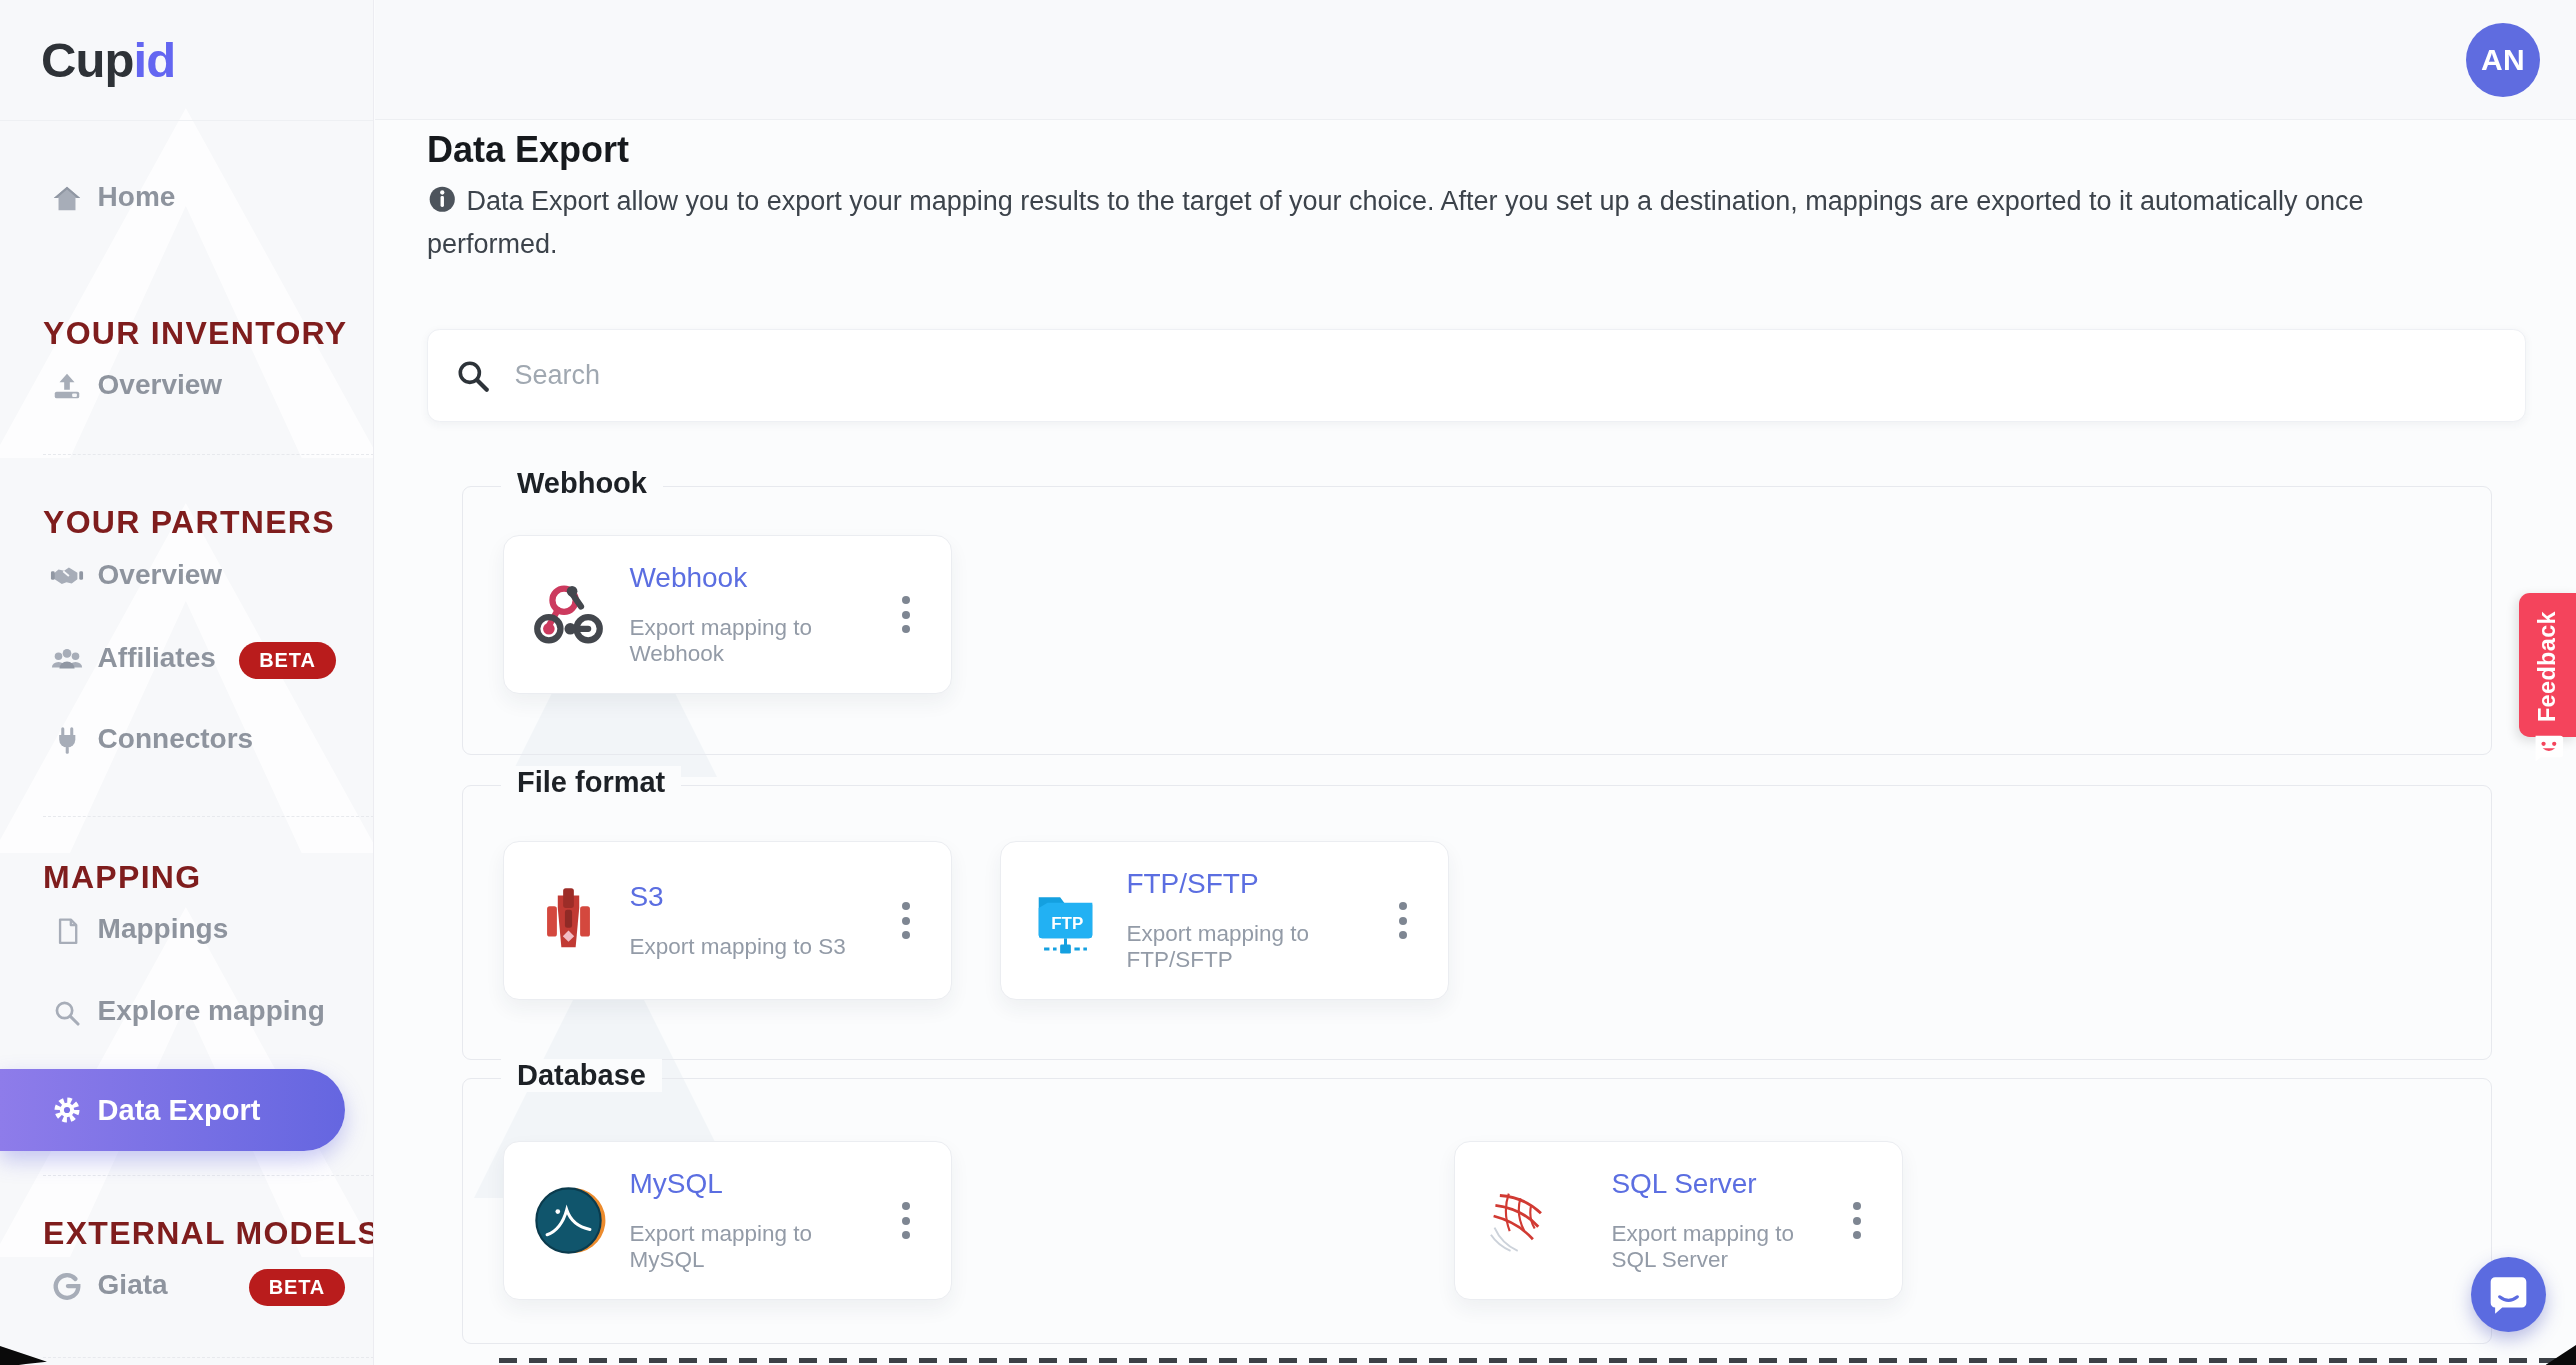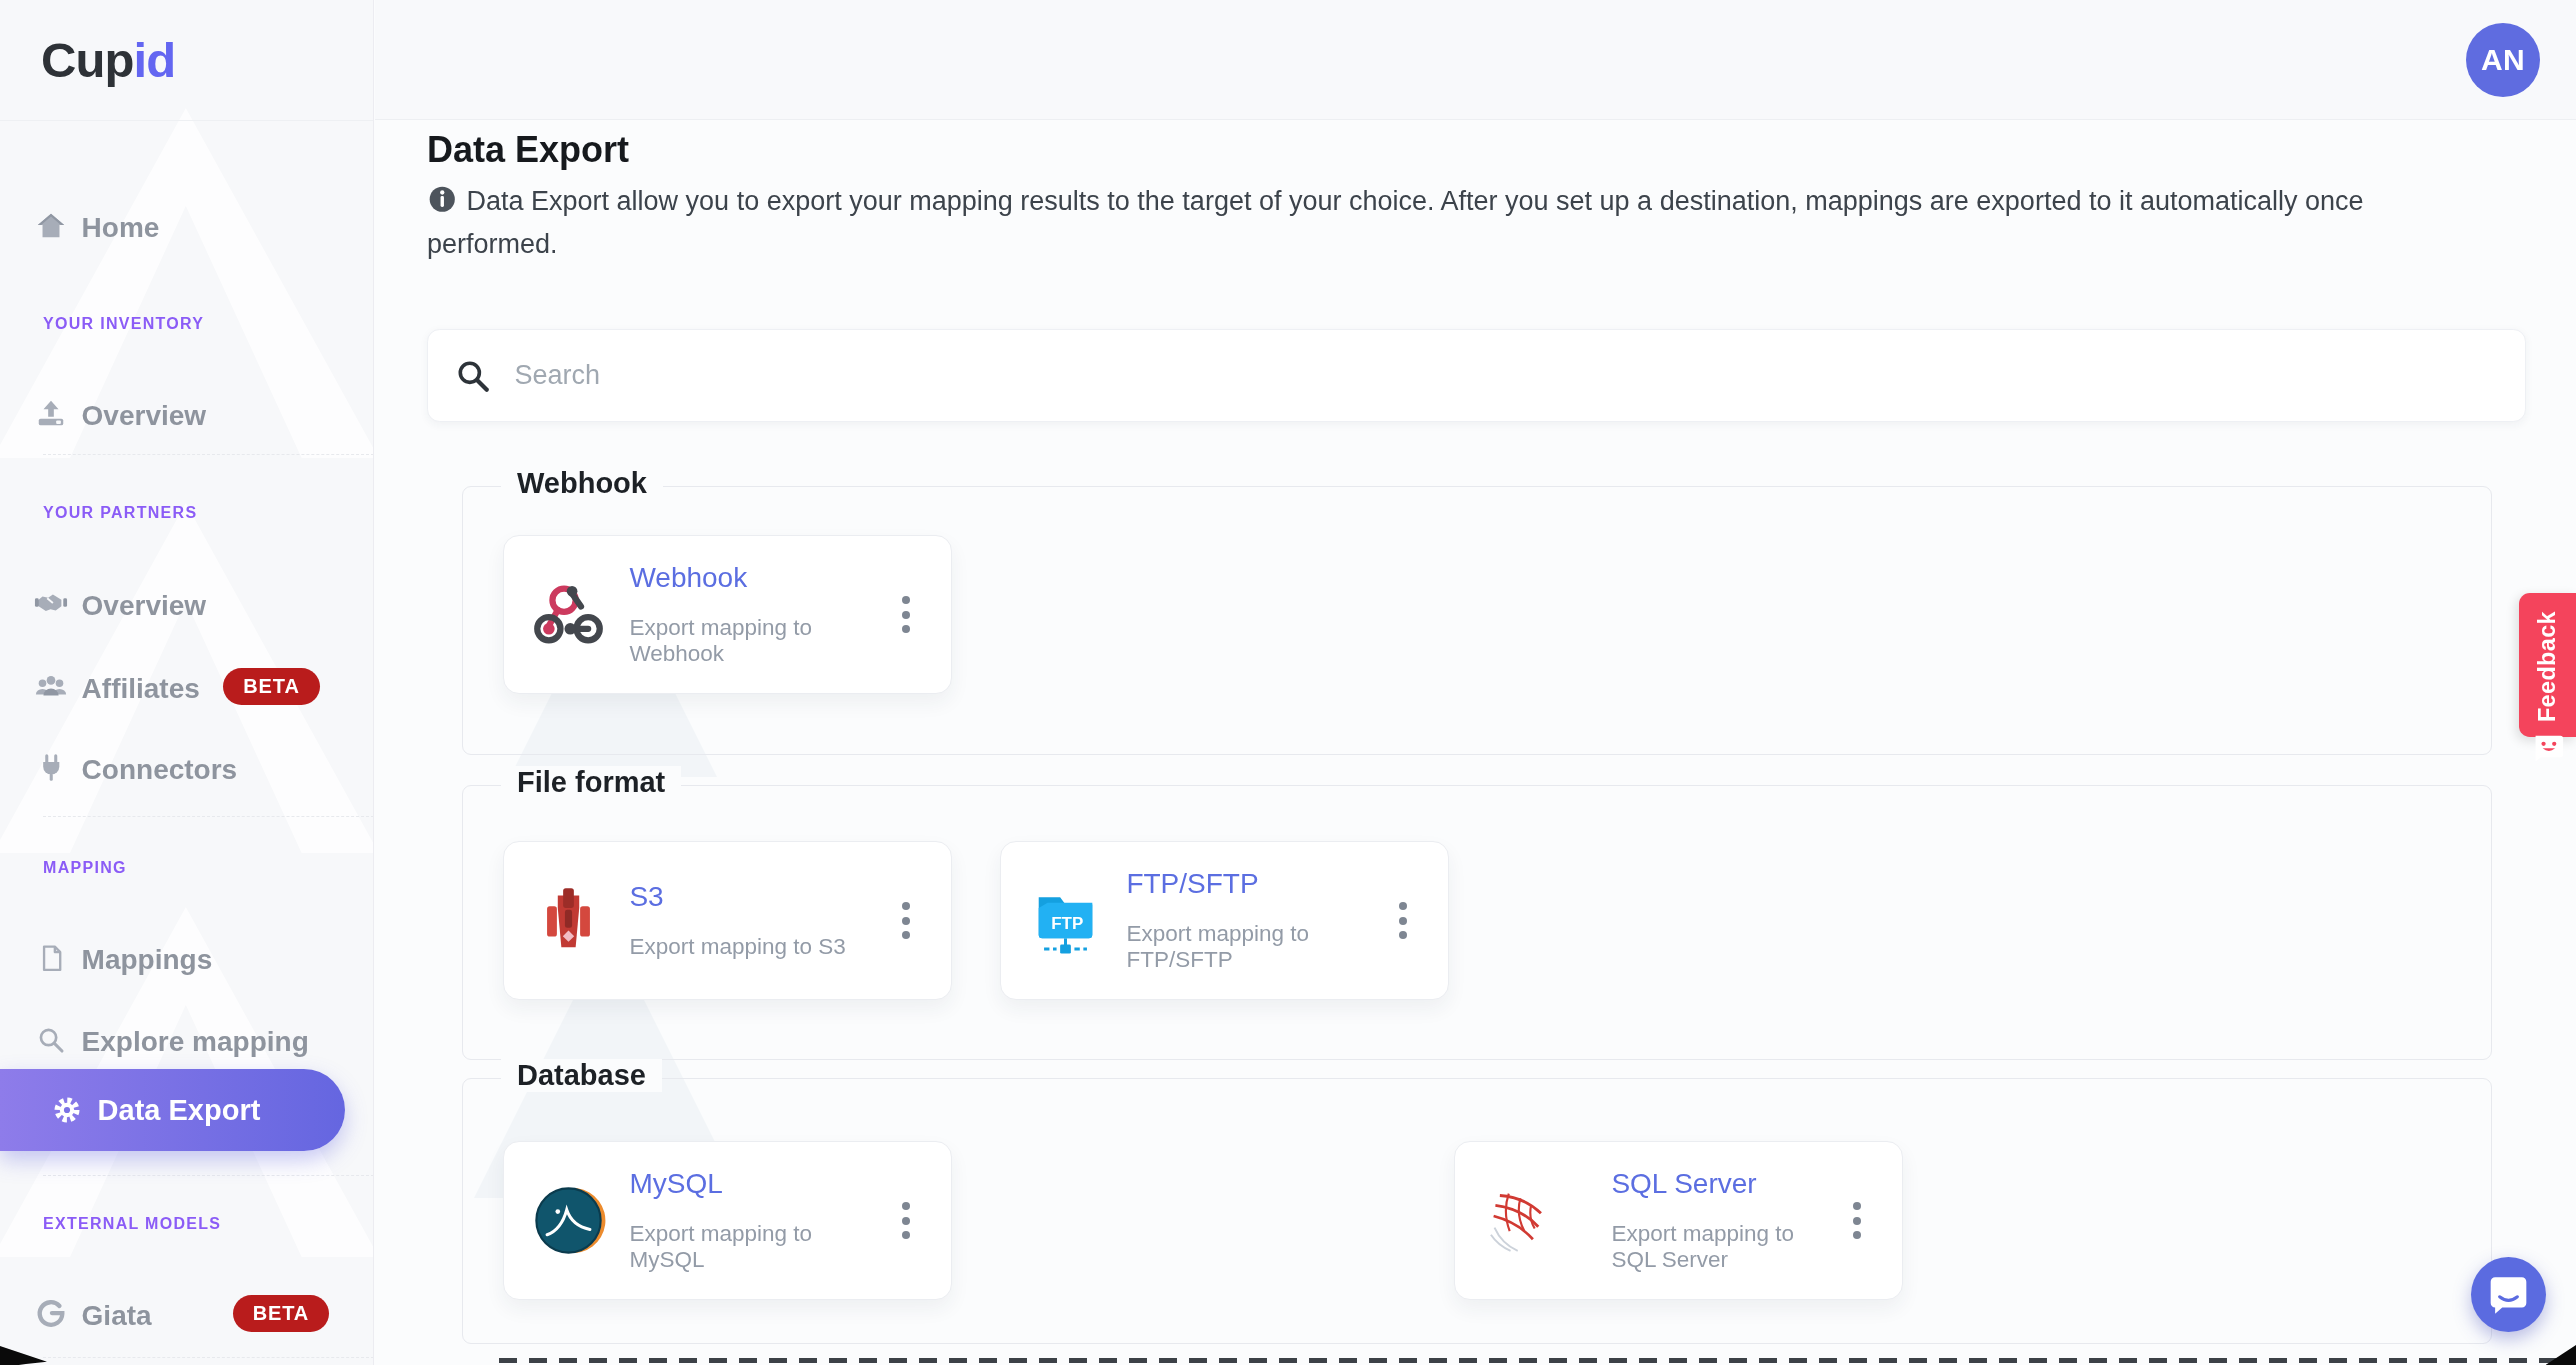--- a/index.html
+++ b/index.html
@@ -14,25 +14,25 @@
   .sidebar{ position:absolute; left:0; top:0; width:374px; height:1365px;
     background:#f7f8fa; border-right:0.9px solid #ececf1; z-index:5; overflow:hidden;}
   .sb-chevron{ position:absolute; left:-7.2px; width:386px; height:350px;
     background:#ffffff; opacity:.75;
     clip-path:polygon(0 100%, 50% 0, 100% 100%, 80% 100%, 50% 28%, 20% 100%);}
   .logo{ position:absolute; left:41px; top:32px; font-size:49px; font-weight:800;
     letter-spacing:-0.9px; z-index:2;}
   .logo .lp{ color:#2e3237; } .logo .la{ color:#6366f1; }
   .sb-topline{ position:absolute; left:0; top:120px; width:374px; height:0.9px; background:#eef0f3; z-index:2;}
   .sb-row{ position:absolute; left:0; width:378px; height:63px; display:flex;
-    align-items:flex-end; padding-left:33px; z-index:2; cursor:pointer;}
+    align-items:flex-start; padding-left:49px; z-index:2; cursor:pointer;}
   .sb-row .ic{ width:36px; height:36px; display:flex; align-items:center; justify-content:center; flex:0 0 36px;}
   .sb-row .lbl{ margin-left:12.6px; font-size:28px; font-weight:600; color:#8e949e; white-space:nowrap;}
-  .sb-header{ position:absolute; left:43px; z-index:2; font-size:16px; font-weight:600;
-    color:#8b5cf6; letter-spacing:1.3px; white-space:nowrap;}
+  .sb-header{ position:absolute; left:43px; z-index:2; font-size:32px; font-weight:600;
+    color:#7f1d1d; letter-spacing:1.3px; white-space:nowrap;}
   .sb-div{ position:absolute; left:43px; width:331px; border-top:1.8px dashed #e7e9ed; z-index:2;}
   .badge{ display:inline-block; margin-left:23.4px; background:#b91c1c; color:#ffffff;
     font-size:20px; font-weight:700; letter-spacing:0.9px; padding:7.2px 20px; border-radius:897px;}
   .sb-active{ position:absolute; left:0; top:1069px; width:345px; height:82px; z-index:3;
     background:linear-gradient(90deg,#8e7cea 0%,#6566e0 100%);
     border-radius:0 41px 41px 0; display:flex; align-items:center; padding-left:49px;
     box-shadow:0 9px 21.6px rgba(101,102,224,.35); cursor:pointer;}
   .sb-active .lbl{ margin-left:12.6px; font-size:29px; font-weight:700; color:#ffffff;}
   
   .topbar{ position:absolute; left:375px; top:0; width:2201px; height:120px;

